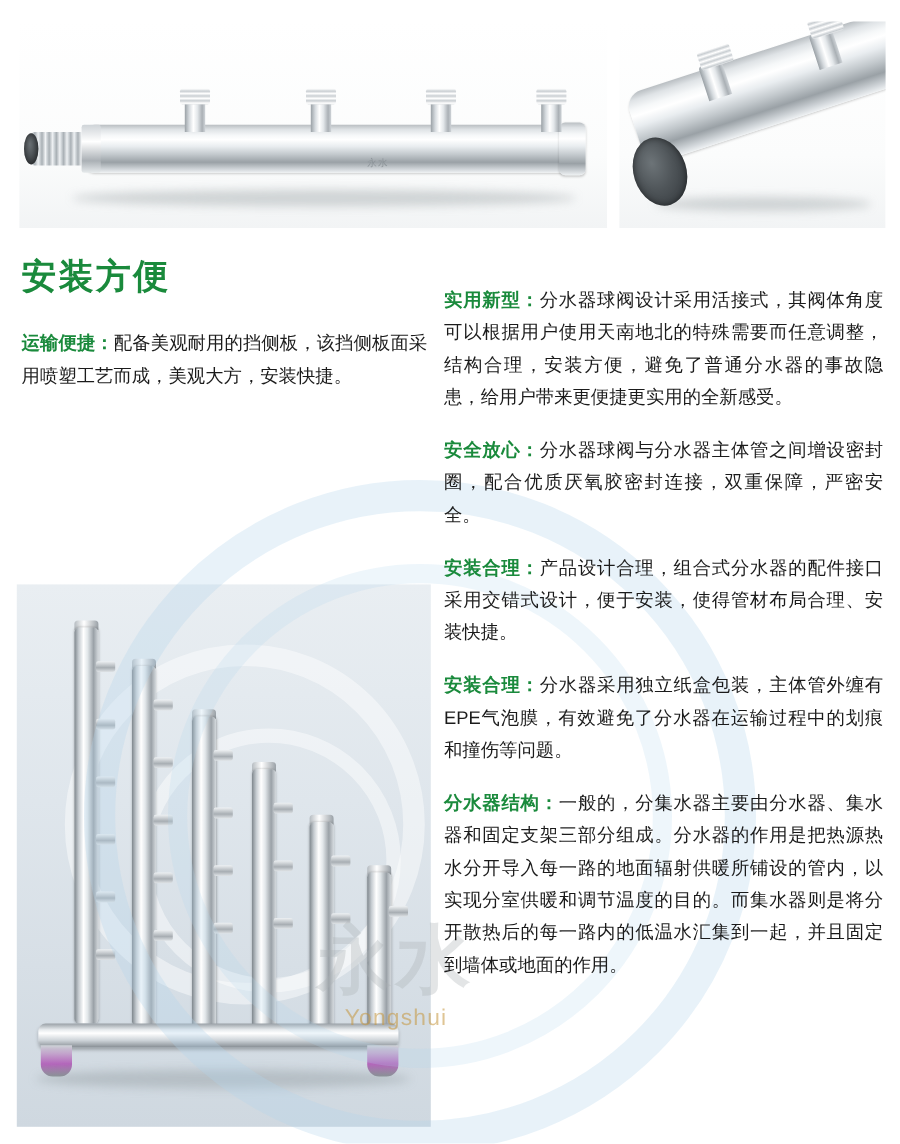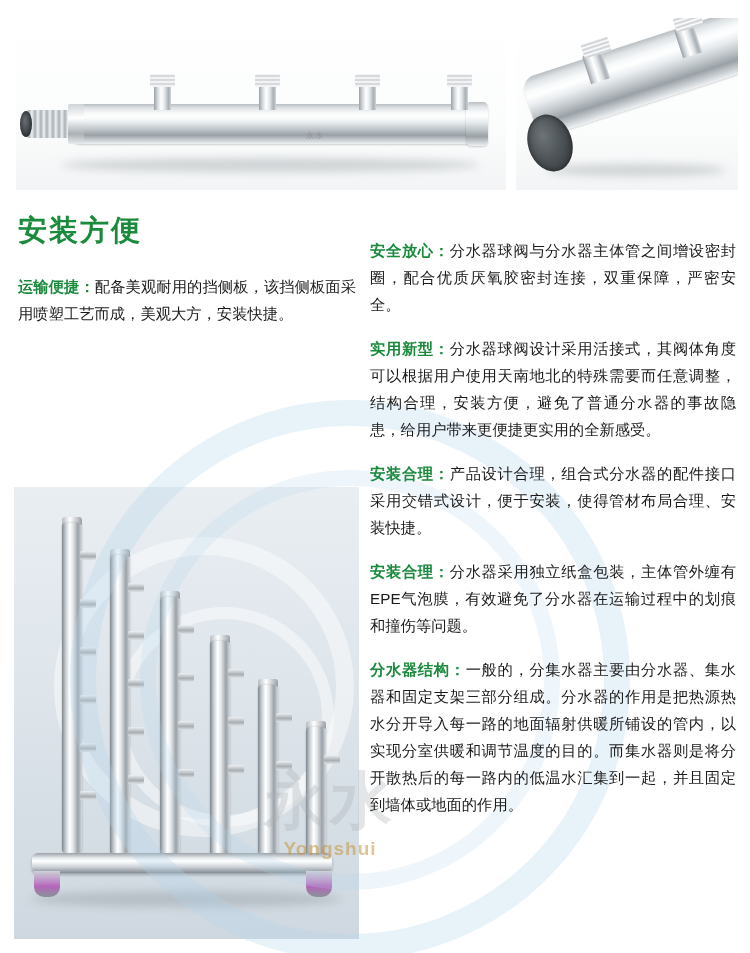--- a/index.html
+++ b/index.html
@@ -48,21 +48,21 @@
   .watermark-text .wm-cn {
     font-size: 62px;
     font-weight: bold;
     color: rgba(170, 175, 180, 0.33);
     letter-spacing: 4px;
     line-height: 1;
     font-family: "Liberation Sans", sans-serif;
   }
   .watermark-text .wm-en {
     font-size: 19px;
-    font-weight: bold;
+    font-weight: normal;
     color: rgba(196, 150, 60, 0.55);
     letter-spacing: 1px;
     margin-top: 6px;
   }
 
   
   .top-photos {
     position: absolute;
     left: 0; top: 0;
     width: 750px;
@@ -279,24 +279,24 @@
 <div class="section-title">安装方便</div>
 
 <div class="col-left">
   <p class="para">
     <span class="lead">运输便捷：</span><span>配备美观耐用的挡侧板，该挡侧板面采用喷塑工艺而成，美观大方，安装快捷。</span>
   </p>
 </div>
 
 <div class="col-right">
   <p class="para">
+    <span class="lead">实用新型：</span><span>分水器球阀设计采用活接式，其阀体角度可以根据用户使用天南地北的特殊需要而任意调整，结构合理，安装方便，避免了普通分水器的事故隐患，给用户带来更便捷更实用的全新感受。</span>
+  </p>
+  <p class="para">
     <span class="lead">安全放心：</span><span>分水器球阀与分水器主体管之间增设密封圈，配合优质厌氧胶密封连接，双重保障，严密安全。</span>
-  </p>
-  <p class="para">
-    <span class="lead">实用新型：</span><span>分水器球阀设计采用活接式，其阀体角度可以根据用户使用天南地北的特殊需要而任意调整，结构合理，安装方便，避免了普通分水器的事故隐患，给用户带来更便捷更实用的全新感受。</span>
   </p>
   <p class="para">
     <span class="lead">安装合理：</span><span>产品设计合理，组合式分水器的配件接口采用交错式设计，便于安装，使得管材布局合理、安装快捷。</span>
   </p>
   <p class="para">
     <span class="lead">安装合理：</span><span>分水器采用独立纸盒包装，主体管外缠有EPE气泡膜，有效避免了分水器在运输过程中的划痕和撞伤等问题。</span>
   </p>
   <p class="para">
     <span class="lead">分水器结构：</span><span>一般的，分集水器主要由分水器、集水器和固定支架三部分组成。分水器的作用是把热源热水分开导入每一路的地面辐射供暖所铺设的管内，以实现分室供暖和调节温度的目的。而集水器则是将分开散热后的每一路内的低温水汇集到一起，并且固定到墙体或地面的作用。</span>
   </p>

